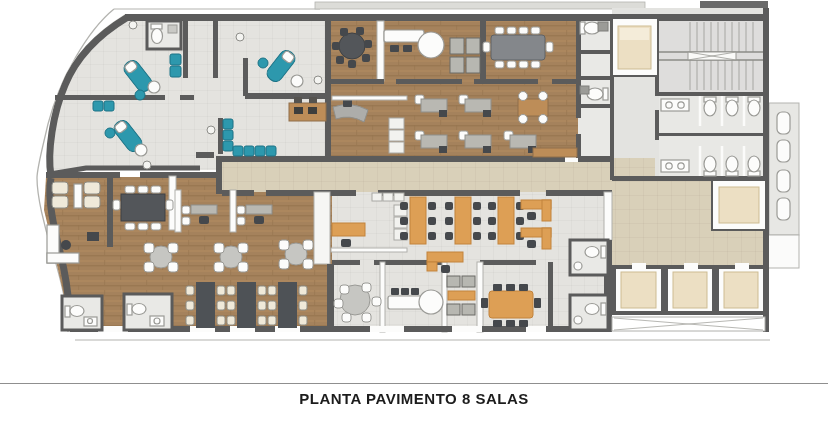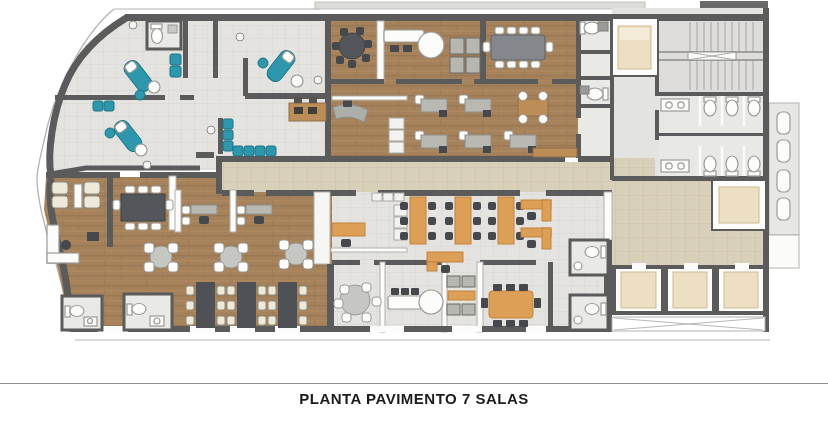--- a/index.html
+++ b/index.html
@@ -598,13 +598,13 @@
       <rect x="570" y="295" width="38" height="35" fill="#e9e9e6" stroke="#5b5b5b" stroke-width="3"></rect>
       <ellipse class="fix" cx="592" cy="309" rx="7" ry="5.5"></ellipse>
           <rect class="fix" x="601" y="303" width="5" height="12"></rect>
       <circle class="fix" cx="578" cy="320" r="4"></circle>
     </g>
   </g>
 </svg>
 </div>
 
 <div id="caption-divider"></div>
-<div id="plan-caption">PLANTA PAVIMENTO 7 SALAS</div>
+<div id="plan-caption">PLANTA PAVIMENTO 8 SALAS</div>
 
 </body></html>

